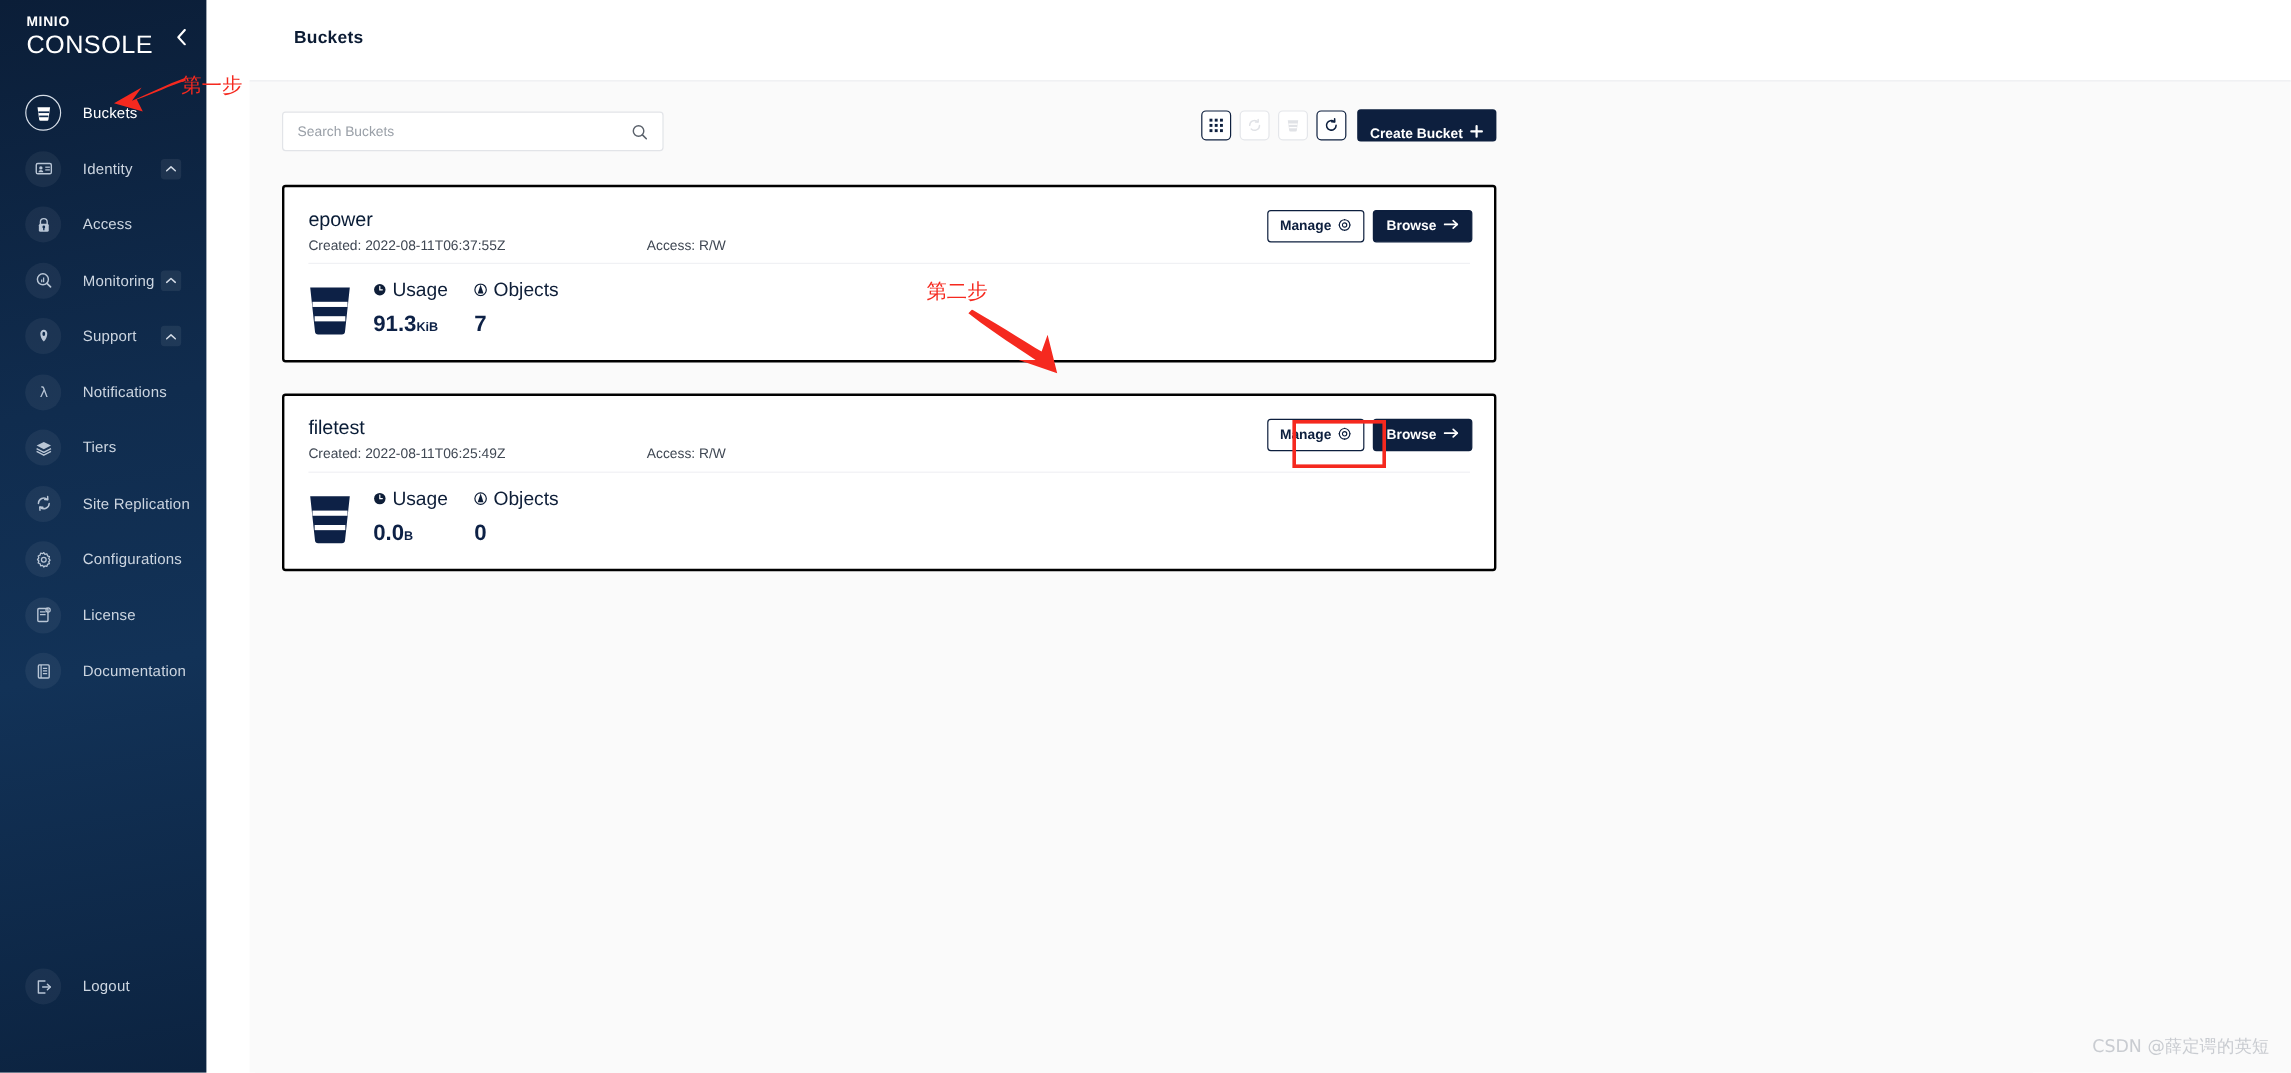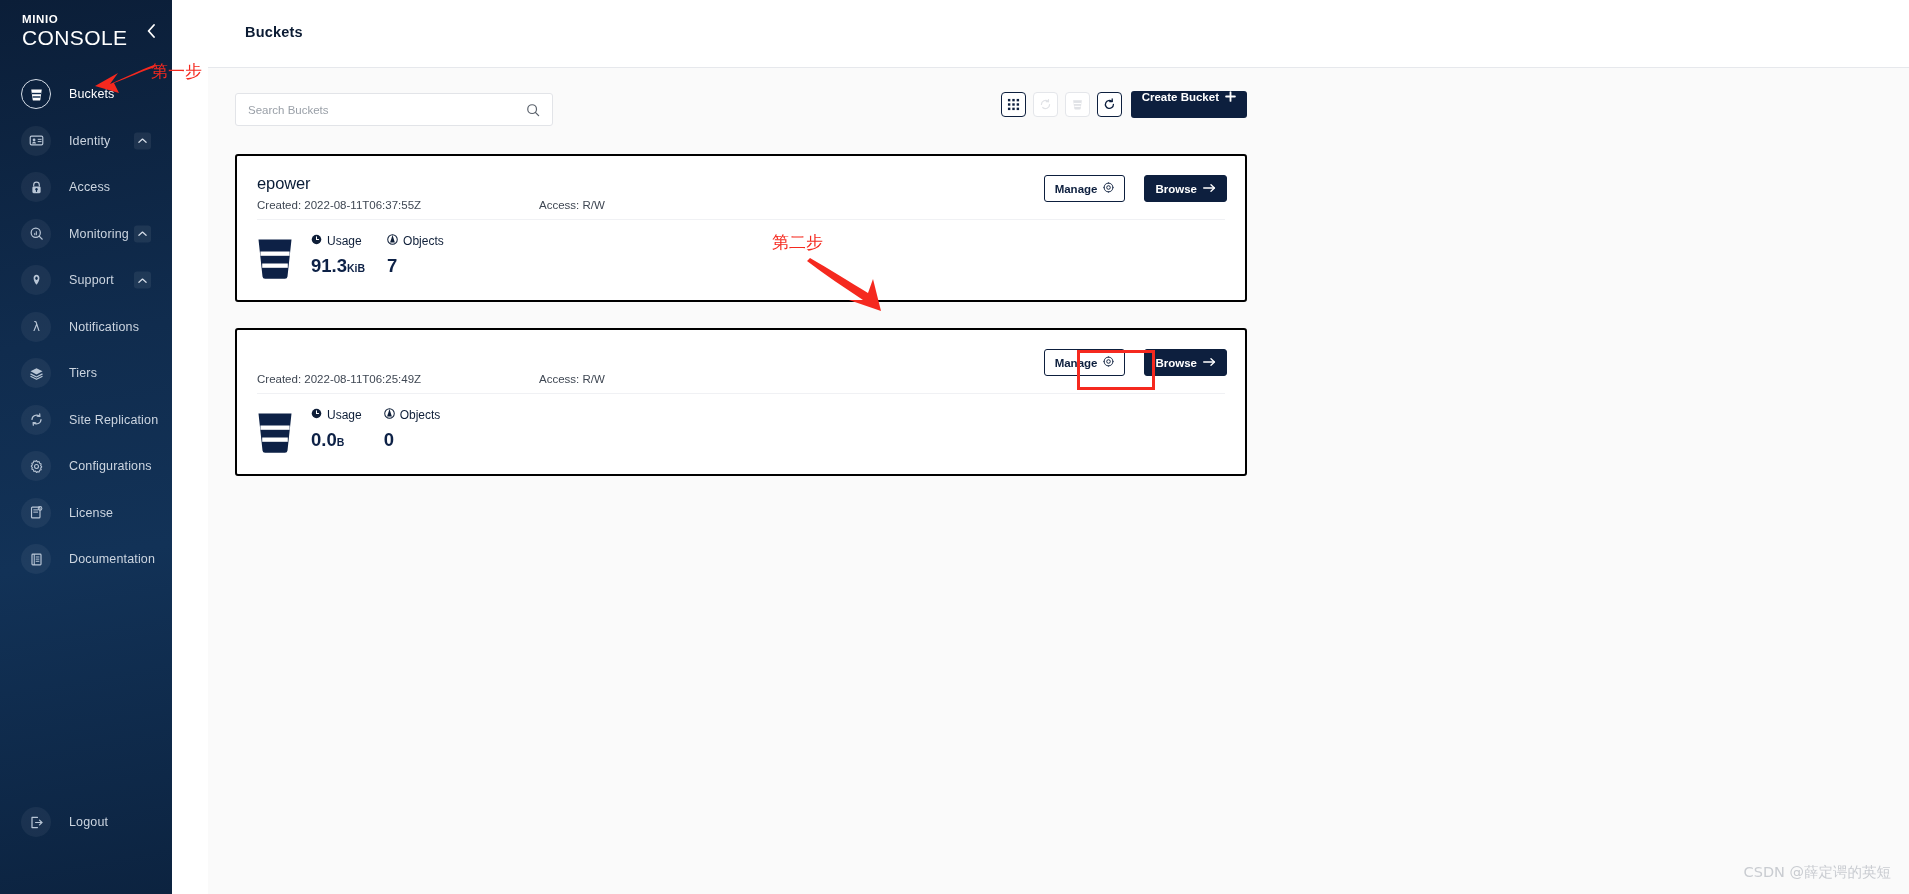--- a/index.html
+++ b/index.html
@@ -141,21 +141,21 @@
     border-color: #e4e6ea;
     cursor: default;
   }
   .btn-primary {
     height: 27px;
     background: #0d1f3e;
     color: #ffffff;
     border: none; border-radius: 3px;
     padding: 0 11px;
     font-size: 11.5px; font-weight: bold;
-    display: flex; align-items: flex-start; gap: 6px;
+    display: flex; align-items: flex-end; gap: 6px;
     cursor: pointer;
     font-family: "Liberation Sans", sans-serif;
     margin-left: 2px;
   }
 
   
   .cards { position: absolute; left: 27px; top: 86px; width: 1012px; }
   .bucket-card {
     position: relative;
     background: #ffffff;
@@ -172,21 +172,21 @@
   .bc-meta {
     position: absolute; left: 20px; top: 43px;
     font-size: 11.5px; color: #3f4753;
   }
   .bc-access {
     position: absolute; left: 302px; top: 43px;
     font-size: 11.5px; color: #3f4753;
   }
   .bc-actions {
     position: absolute; right: 18px; top: 19px;
-    display: flex; align-items: center; gap: 19px;
+    display: flex; align-items: center; gap: 7px;
   }
   .btn-manage {
     height: 27px;
     background: #ffffff;
     border: 1px solid #0d1f3e;
     border-radius: 3px;
     color: #0d1f3e;
     font-size: 11.5px; font-weight: bold;
     padding: 0 10px;
     display: flex; align-items: center; gap: 6px;
@@ -208,21 +208,21 @@
   }
   .bc-divider {
     position: absolute; left: 20px; right: 20px; top: 63px;
     height: 1px; background: #f0f1f4;
   }
   .bc-stats { position: absolute; left: 20px; top: 78px; display: flex; align-items: flex-start; }
   .bc-bucket-glyph { width: 36px; margin-right: 18px; padding-top: 4px; }
   .stat { margin-right: 22px; }
   .stat-label {
     display: flex; align-items: center; gap: 5px;
-    font-size: 12px; color: #0e1e38; white-space: nowrap;
+    font-size: 16px; color: #0e1e38; white-space: nowrap;
   }
   .stat-value {
     margin-top: 7px;
     font-size: 18.5px; font-weight: bold; color: #0d2146;
     white-space: nowrap;
   }
   .stat-unit { font-size: 10.5px; font-weight: bold; }
 
   
   .anno { position: absolute; color: #f5291f; pointer-events: none; }
@@ -555,20 +555,21 @@
                 </span>
                 <span>Objects</span>
               </div>
               <div class="stat-value">7</div>
             </div>
           </div>
         </section>
 
         <section class="bucket-card">
           <div class="bc-head">
+            <div class="bc-name">filetest</div>
             <div class="bc-meta">Created: 2022-08-11T06:25:49Z</div>
             <div class="bc-access">Access: R/W</div>
             <div class="bc-actions">
               <button class="btn-manage">
                 <span>Manage</span>
                 <span>
                   <svg width="11" height="11" viewBox="0 0 14 14">
                     <circle cx="7" cy="7" r="5.6" fill="none" stroke="#0d1f3e" stroke-width="1.2"></circle>
                     <circle cx="7" cy="7" r="2.3" fill="none" stroke="#0d1f3e" stroke-width="1.2"></circle>
                     <line x1="7" y1="0.6" x2="7" y2="2" stroke="#0d1f3e" stroke-width="1.2"></line>

